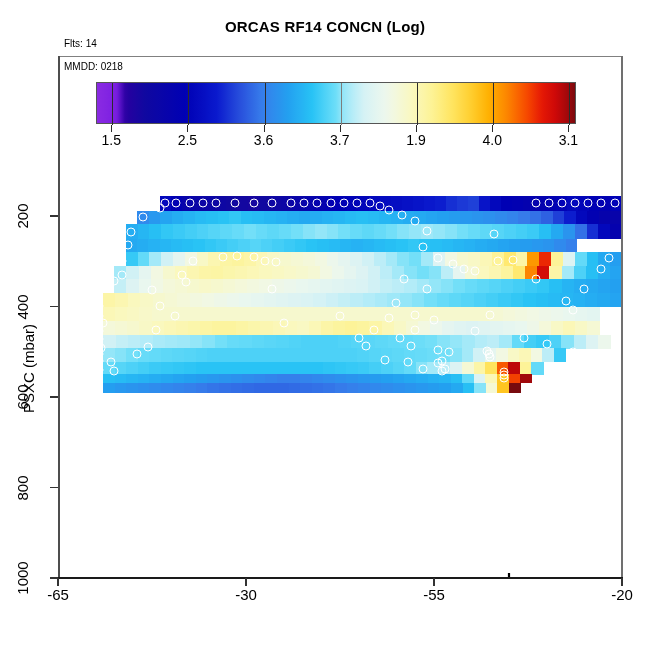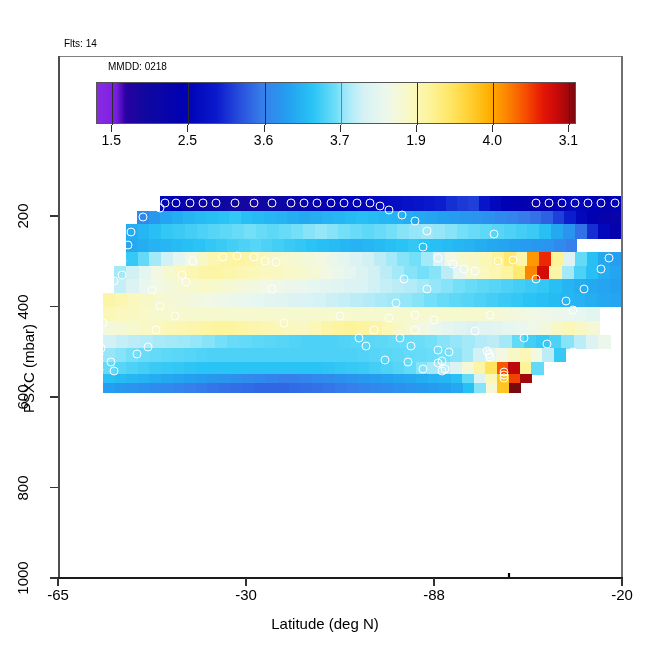--- a/index.html
+++ b/index.html
@@ -17,21 +17,21 @@
 
   
   .frame{
     position:absolute;left:58px;top:56px;width:564px;height:522px;
     border-left:1.5px solid #808080;
     border-top:1.5px solid #808080;
     border-right:1.5px solid #808080;
     box-sizing:border-box;
   }
   .mmdd{
-    position:absolute;left:64px;top:61px;font-size:10px;color:#000;margin-left:44px;
+    position:absolute;left:64px;top:61px;font-size:10px;color:#000;
   }
 
   
   .cbar-wrap{position:absolute;left:96px;top:82px;width:480px;height:42px;}
   .cbar{
     position:absolute;left:0;top:0;width:480px;height:42px;
     border:1px solid #555;box-sizing:border-box;
   }
   .cbar-grad{position:absolute;inset:0;}
   .cbar-tick{
@@ -90,20 +90,21 @@
     position:absolute;font-size:15px;color:#000;white-space:nowrap;
     left:-52px;top:360px;width:160px;text-align:center;
     transform:rotate(-90deg);transform-origin:50% 50%;
   }
 </style>
 </head>
 <body>
 
 <div id="root">
 
+  <div class="title">ORCAS RF14 CONCN (Log)</div>
   <div class="flts">Flts: 14</div>
 
   <div class="frame"></div>
   <div class="mmdd">MMDD: 0218</div>
 
   <div class="cbar-wrap">
     <div class="cbar">
       <div class="cbar-grad" id="cbar-grad" style="background: linear-gradient(to right, rgb(138, 43, 226) 0%, rgb(135, 40, 226) 0.83%, rgb(132, 38, 226) 1.67%, rgb(129, 35, 226) 2.5%, rgb(126, 32, 226) 3.33%, rgb(117, 28, 221) 4.17%, rgb(82, 15, 193) 5%, rgb(47, 2, 166) 5.83%, rgb(36, 1, 160) 6.67%, rgb(31, 3, 160) 7.5%, rgb(26, 5, 160) 8.33%, rgb(21, 6, 160) 9.17%, rgb(16, 8, 160) 10%, rgb(14, 7, 162) 10.83%, rgb(13, 6, 164) 11.67%, rgb(11, 6, 166) 12.5%, rgb(10, 5, 168) 13.33%, rgb(8, 4, 170) 14.17%, rgb(7, 3, 172) 15%, rgb(5, 3, 174) 15.83%, rgb(3, 2, 176) 16.67%, rgb(2, 1, 178) 17.5%, rgb(0, 0, 180) 18.33%, rgb(1, 3, 183) 19.17%, rgb(2, 6, 186) 20%, rgb(4, 9, 189) 20.83%, rgb(5, 12, 192) 21.67%, rgb(6, 15, 195) 22.5%, rgb(7, 19, 199) 23.33%, rgb(9, 22, 202) 24.17%, rgb(10, 25, 205) 25%, rgb(15, 34, 208) 25.83%, rgb(20, 43, 210) 26.67%, rgb(25, 53, 213) 27.5%, rgb(30, 62, 215) 28.33%, rgb(35, 71, 218) 29.17%, rgb(40, 80, 220) 30%, rgb(43, 88, 223) 30.83%, rgb(46, 97, 226) 31.67%, rgb(48, 105, 228) 32.5%, rgb(51, 113, 231) 33.33%, rgb(54, 122, 234) 34.17%, rgb(53, 128, 235) 35%, rgb(50, 133, 236) 35.83%, rgb(47, 139, 237) 36.67%, rgb(44, 144, 238) 37.5%, rgb(41, 149, 238) 38.33%, rgb(38, 155, 239) 39.17%, rgb(35, 160, 240) 40%, rgb(36, 166, 241) 40.83%, rgb(37, 172, 242) 41.67%, rgb(38, 177, 243) 42.5%, rgb(38, 183, 243) 43.33%, rgb(39, 189, 244) 44.17%, rgb(40, 195, 245) 45%, rgb(52, 199, 246) 45.83%, rgb(63, 204, 246) 46.67%, rgb(75, 209, 247) 47.5%, rgb(87, 213, 247) 48.33%, rgb(98, 218, 248) 49.17%, rgb(110, 222, 248) 50%, rgb(135, 227, 248) 50.83%, rgb(152, 230, 248) 51.67%, rgb(166, 233, 248) 52.5%, rgb(179, 236, 248) 53.33%, rgb(191, 238, 247) 54.17%, rgb(202, 240, 246) 55%, rgb(213, 242, 245) 55.83%, rgb(218, 243, 244) 56.67%, rgb(222, 244, 242) 57.5%, rgb(227, 245, 241) 58.33%, rgb(231, 246, 239) 59.17%, rgb(235, 247, 238) 60%, rgb(238, 247, 233) 60.83%, rgb(241, 248, 227) 61.67%, rgb(243, 248, 221) 62.5%, rgb(245, 248, 213) 63.33%, rgb(246, 248, 206) 64.17%, rgb(248, 248, 199) 65%, rgb(250, 248, 191) 65.83%, rgb(251, 247, 183) 66.67%, rgb(251, 246, 175) 67.5%, rgb(252, 245, 167) 68.33%, rgb(252, 244, 158) 69.17%, rgb(253, 243, 150) 70%, rgb(253, 240, 140) 70.83%, rgb(254, 238, 129) 71.67%, rgb(254, 235, 119) 72.5%, rgb(255, 232, 108) 73.33%, rgb(255, 229, 98) 74.17%, rgb(255, 225, 88) 75%, rgb(255, 220, 77) 75.83%, rgb(255, 215, 67) 76.67%, rgb(255, 211, 56) 77.5%, rgb(255, 205, 46) 78.33%, rgb(255, 199, 35) 79.17%, rgb(255, 192, 25) 80%, rgb(255, 185, 15) 80.83%, rgb(255, 179, 4) 81.67%, rgb(255, 170, 0) 82.5%, rgb(254, 161, 0) 83.33%, rgb(253, 151, 0) 84.17%, rgb(253, 142, 0) 85%, rgb(252, 132, 0) 85.83%, rgb(251, 120, 0) 86.67%, rgb(250, 108, 0) 87.5%, rgb(249, 96, 0) 88.33%, rgb(247, 84, 0) 89.17%, rgb(246, 72, 0) 90%, rgb(242, 59, 1) 90.83%, rgb(237, 46, 3) 91.67%, rgb(233, 33, 4) 92.5%, rgb(227, 23, 5) 93.33%, rgb(220, 18, 6) 94.17%, rgb(213, 14, 7) 95%, rgb(206, 9, 8) 95.83%, rgb(193, 8, 9) 96.67%, rgb(178, 8, 10) 97.5%, rgb(162, 8, 11) 98.33%, rgb(145, 8, 12) 99.17%, rgb(120, 10, 14) 100%);"></div>
       <div id="cbar-ticks">
           <div class="cbar-tick" style="left: 15.2px;"></div>
@@ -879,21 +880,20 @@
       <div class="ytick-label" style="left: 0px; top: 487.5px; width: 44px; text-align: center; transform: translate(0px, -50%) rotate(-90deg);">800</div>
       <div class="ytick" style="top: 577.25px;"></div>
       <div class="ytick-label" style="left: 0px; top: 578px; width: 44px; text-align: center; transform: translate(0px, -50%) rotate(-90deg);">1000</div>
     </div>
   <div id="xticks">
       <div class="xtick" style="left: 57.25px;"></div>
       <div class="xtick-label" style="left: 58px;">-65</div>
       <div class="xtick" style="left: 245.25px;"></div>
       <div class="xtick-label" style="left: 246px;">-30</div>
       <div class="xtick" style="left: 433.25px;"></div>
-      <div class="xtick-label" style="left: 434px;">-88</div>
+      <div class="xtick-label" style="left: 434px;">-55</div>
       <div class="xtick" style="left: 621.25px;"></div>
       <div class="xtick-label" style="left: 622px;">-20</div>
     </div>
 
-  <div class="axis-title-x">Latitude (deg N)</div>
   <div class="axis-title-y">PSXC (mbar)</div>
 
 </div>
 
 </body></html>

